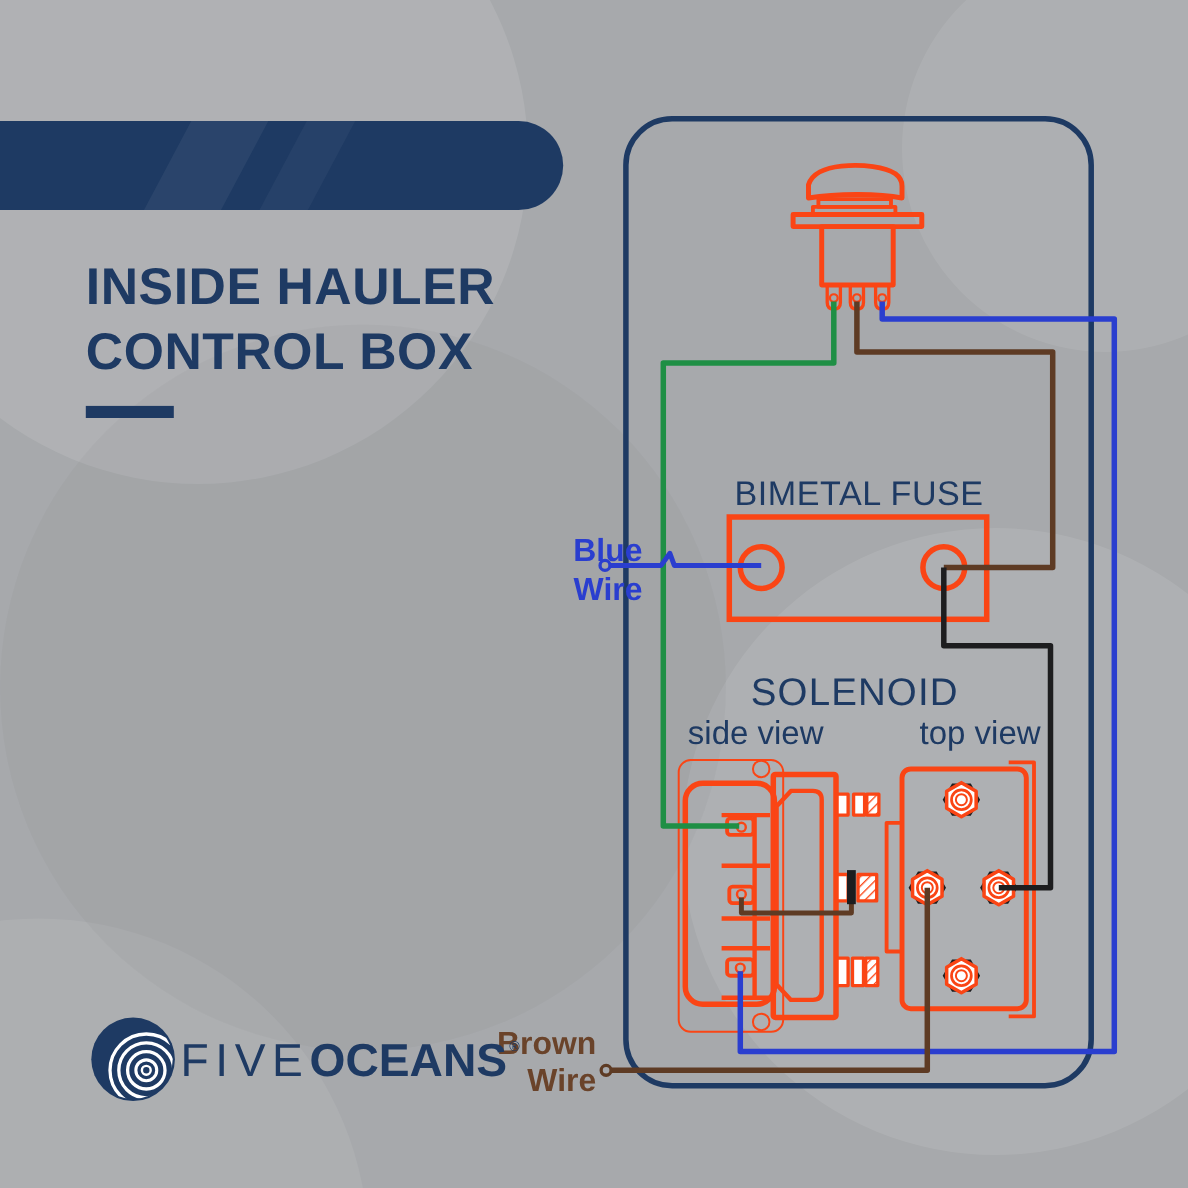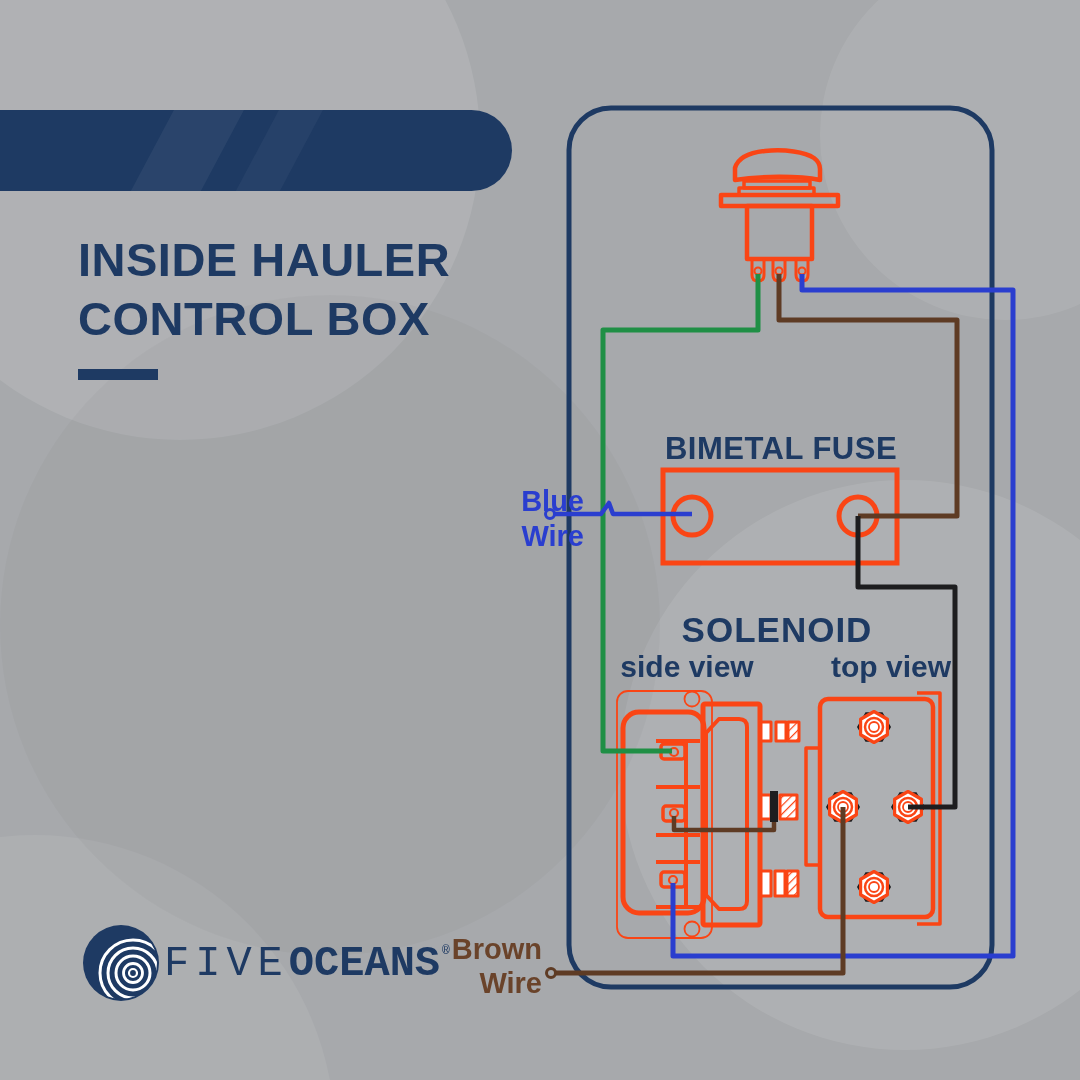--- a/index.html
+++ b/index.html
@@ -21,30 +21,30 @@
   .banner .streak{position:absolute;top:-20px;width:70px;height:130px;background:rgba(255,255,255,0.055);transform:skewX(-28deg);}
   .banner .s1{left:150px;} .banner .s2{left:255px;width:44px;background:rgba(255,255,255,0.04);}
   .banner-text{
     position:relative;color:#fff;font-weight:bold;font-size:40px;letter-spacing:.5px;white-space:nowrap;
   }
   .title{
     position:absolute;left:78px;top:230px;color:var(--navy);
     font-weight:bold;font-size:47px;line-height:59px;letter-spacing:.5px;white-space:nowrap;
   }
   .title-underline{position:absolute;left:78px;top:369px;width:80px;height:11px;background:var(--navy);}
-  .dlabel{position:absolute;color:var(--navy);font-weight:bold;white-space:nowrap;transform:translate(-50%,-50%);}
+  .dlabel{position:absolute;color:var(--navy);font-weight:normal;white-space:nowrap;transform:translate(-50%,-50%);}
   .fuse-label{left:781px;top:449px;font-size:31px;letter-spacing:.5px;}
   .solenoid-label{left:777px;top:630px;font-size:35px;letter-spacing:1px;}
   .view-label{font-size:30px;}
   .side-view-label{left:687px;top:667px;}
   .top-view-label{left:879px;top:667px;margin-left:12px;}
   .wire-label{position:absolute;font-weight:bold;font-size:29px;text-align:right;}
   .blue-wire-label{right:496px;top:484px;color:var(--blue);line-height:35px;}
   .brown-wire-label{right:538px;top:932px;color:var(--brownlabel);line-height:34px;}
-  .brand{position:absolute;left:164px;top:941px;height:46px;display:flex;align-items:center;color:var(--navy);font-family:Liberation Mono, monospace;}
+  .brand{position:absolute;left:164px;top:941px;height:46px;display:flex;align-items:center;color:var(--navy);}
   .brand .five{font-size:42px;font-weight:400;letter-spacing:6px;}
   .brand .oceans{font-size:42px;font-weight:bold;letter-spacing:0px;}
   .brand .reg{font-size:13px;align-self:flex-start;margin-top:2px;margin-left:2px;}
 </style>
 </head>
 <body>
 
 <svg id="diagram-svg" width="1080" height="1080" viewBox="0 0 1080 1080">
   <defs>
     <pattern id="hatch" width="6" height="6" patternUnits="userSpaceOnUse" patternTransform="rotate(45)">

